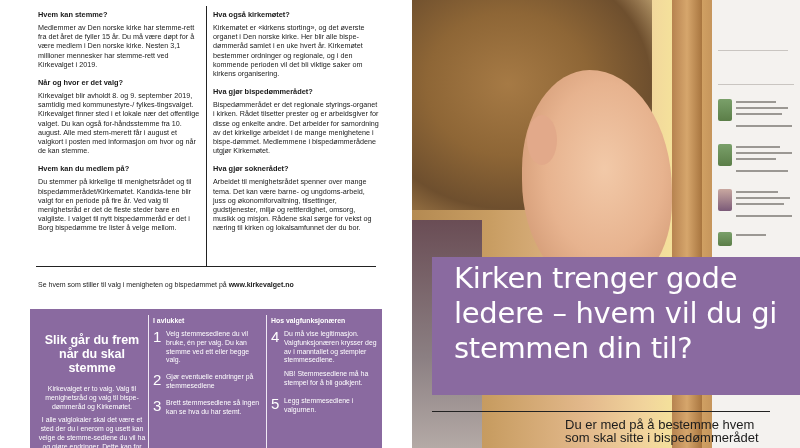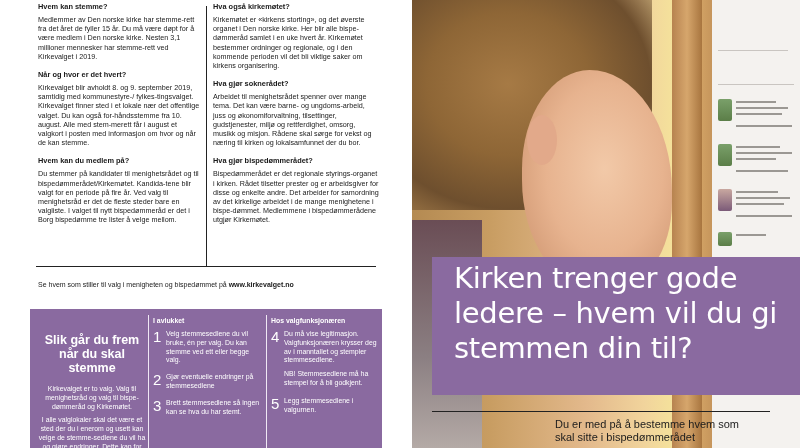--- a/index.html
+++ b/index.html
@@ -1,21 +1,21 @@
 <!DOCTYPE html>
 <html><head>
 <meta charset="utf-8">
 <style>
   * { box-sizing: border-box; margin: 0; padding: 0; }
   html, body { width: 800px; height: 448px; overflow: hidden; background: #ffffff; }
   body { position: relative; font-family: "Liberation Sans", "DejaVu Sans", sans-serif; color: #111; }
 
   
   .left-page { position: absolute; left: 0; top: 0; width: 412px; height: 448px; background: #fff; }
-  .col { position: absolute; top: 2px; font-size: 7.2px; line-height: 9.2px; color: #1a1a1a; }
+  .col { position: absolute; top: 10px; font-size: 7.2px; line-height: 9.2px; color: #1a1a1a; }
   .col-1 { left: 38px; width: 164px; }
   .col-2 { left: 213px; width: 166px; }
   .col-divider { position: absolute; left: 206px; top: 6px; width: 1px; height: 260px; background: #222; }
   .info-rule { position: absolute; left: 36px; top: 266px; width: 340px; height: 1px; background: #222; }
   .qa { margin-bottom: 9px; }
   .qa h3 { font-size: 7.4px; font-weight: bold; margin-bottom: 4px; line-height: 9px; }
   .qa p { margin: 0; }
   .website-note { position: absolute; left: 38px; top: 281px; font-size: 7px; color: #1a1a1a; }
   .website-note b { font-weight: bold; }
 
@@ -46,56 +46,56 @@
     background: linear-gradient(90deg, #b78350 0%, #d6a66c 50%, #a8753f 100%); }
   .poster { position: absolute; left: 300px; top: 0; width: 88px; height: 448px; background: #f4f2ef; }
   .poster-line { position: absolute; left: 6px; height: 1px; background: #c9c5c1; }
   .poster-card { position: absolute; left: 6px; width: 76px; height: 38px; }
   .poster-photo { position: absolute; left: 0; top: 4px; width: 14px; height: 22px; background: linear-gradient(180deg, #7aa06a, #5b7e48); border-radius: 2px; }
   .poster-text { position: absolute; left: 18px; height: 2px; background: #9b9893; }
 
   .headline-box { position: absolute; left: 20px; top: 257px; width: 392px; height: 138px; background: #8a6aa0; padding: 4px 18px 0 22px; }
   .headline { color: #fff; font-size: 29px; line-height: 35px; font-family: "DejaVu Sans", "Liberation Sans", sans-serif; font-weight: normal; letter-spacing: -0.3px; }
   .cover-rule { position: absolute; left: 20px; top: 411px; width: 338px; height: 1px; background: #222; }
-  .subline { position: absolute; left: 143px; top: 418px; width: 200px; font-size: 11px; line-height: 13px; color: #1c1c1c; }
+  .subline { position: absolute; left: 153px; top: 418px; width: 200px; font-size: 13px; line-height: 13px; color: #1c1c1c; }
 </style>
 </head>
 <body>
 
 <div class="left-page">
 
   <div class="col col-1">
     <div class="qa">
       <h3>Hvem kan stemme?</h3>
       <p>Medlemmer av Den norske kirke har stemme-rett fra det året de fyller 15 år. Du må være døpt for å være medlem i Den norske kirke. Nesten 3,1 millioner mennesker har stemme-rett ved Kirkevalget i 2019.</p>
     </div>
     <div class="qa">
-      <h3>Når og hvor er det hvert?</h3>
+      <h3>Når og hvor er det valg?</h3>
       <p>Kirkevalget blir avholdt 8. og 9. september 2019, samtidig med kommunestyre-/ fylkes-tingsvalget. Kirkevalget finner sted i et lokale nær det offentlige valget. Du kan også for-håndsstemme fra 10. august. Alle med stem-merett får i august et valgkort i posten med informasjon om hvor og når de kan stemme.</p>
     </div>
     <div class="qa">
       <h3>Hvem kan du medlem på?</h3>
-      <p>Du stemmer på kandidater til menighetsrådet og til bispedømmerådet/Kirkemøtet. Kandida-tene blir valgt for en periode på fire år. Ved valg til menighetsråd er det de fleste steder bare en valgliste. I valget til nytt bispedømmeråd er det i Borg bispedømme tre lister å velge mellom.</p>
+      <p>Du stemmer på kirkelige til menighetsrådet og til bispedømmerådet/Kirkemøtet. Kandida-tene blir valgt for en periode på fire år. Ved valg til menighetsråd er det de fleste steder bare en valgliste. I valget til nytt bispedømmeråd er det i Borg bispedømme tre lister å velge mellom.</p>
     </div>
   </div>
 
   <div class="col-divider"></div>
 
   <div class="col col-2">
     <div class="qa">
       <h3>Hva også kirkemøtet?</h3>
       <p>Kirkemøtet er «kirkens storting», og det øverste organet i Den norske kirke. Her blir alle bispe-dømmeråd samlet i en uke hvert år. Kirkemøtet bestemmer ordninger og regionale, og i den kommende perioden vil det bli viktige saker om kirkens organisering.</p>
     </div>
     <div class="qa">
+      <h3>Hva gjør bispedømmerådet?</h3>
+      <p>Bispedømmerådet er det regionale styrings-organet i kirken. Rådet tilsetter prester og er arbeidsgiver for disse og enkelte andre. Det arbeider for samordning av det kirkelige arbeidet i de mange menighetene i bispe-dømmet. Medlemmene i bispedømmerådene utgjør Kirkemøtet.</p>
+    </div>
+    <div class="qa">
       <h3>Hva gjør soknerådet?</h3>
       <p>Arbeidet til menighetsrådet spenner over mange tema. Det kan være barne- og ungdoms-arbeid, juss og økonomiforvaltning, tilsettinger, gudstjenester, miljø og rettferdighet, omsorg, musikk og misjon. Rådene skal sørge for vekst og næring til kirken og lokalsamfunnet der du bor.</p>
-    </div>
-    <div class="qa">
-      <h3>Hva gjør bispedømmerådet?</h3>
-      <p>Bispedømmerådet er det regionale styrings-organet i kirken. Rådet tilsetter prester og er arbeidsgiver for disse og enkelte andre. Det arbeider for samordning av det kirkelige arbeidet i de mange menighetene i bispe-dømmet. Medlemmene i bispedømmerådene utgjør Kirkemøtet.</p>
     </div>
   </div>
 
   <div class="info-rule"></div>
 
   <div class="website-note">
     <span>Se hvem som stiller til valg i menigheten og bispedømmet på </span><b>www.kirkevalget.no</b>
   </div>
 
   <div class="howto">

